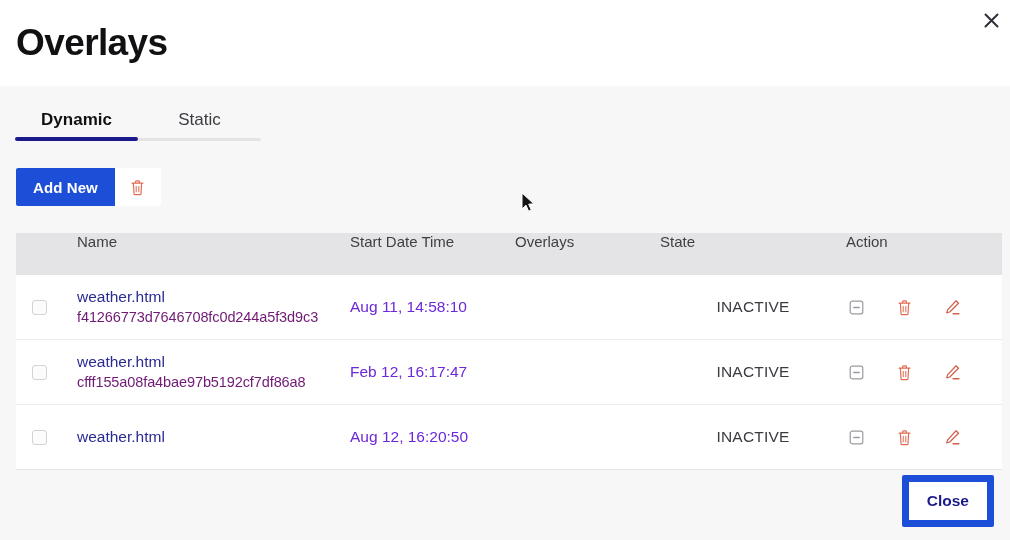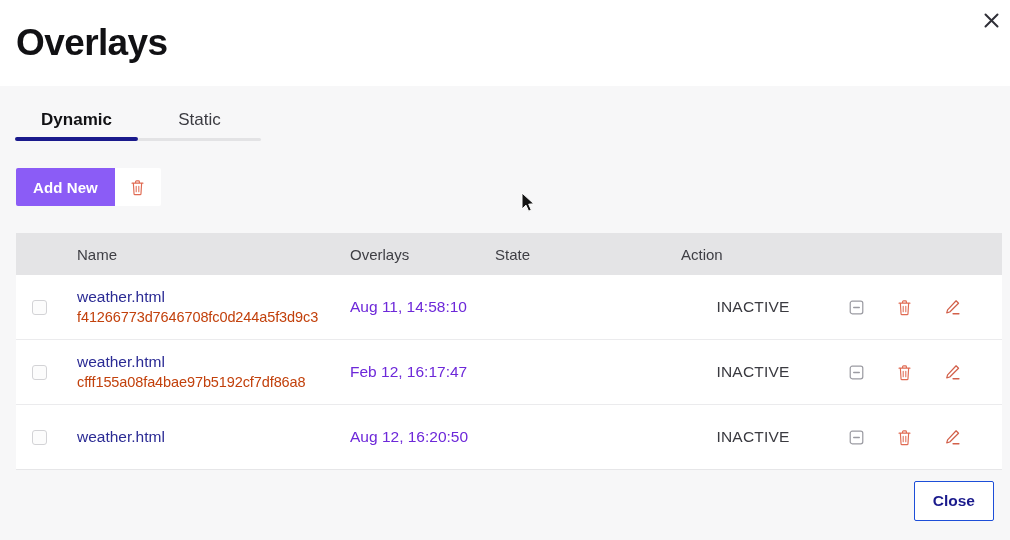--- a/index.html
+++ b/index.html
@@ -107,21 +107,21 @@
   }
 
   
   .toolbar {
     display: flex;
     align-items: stretch;
     margin-top: 27px;
     height: 38px;
   }
   .btn-add {
-    background: #8b5cf6;
+    background: #1d4ed8;
     color: #ffffff;
     border: none;
     font-family: inherit;
     font-size: 15px;
     font-weight: 700;
     padding: 0 17px;
     cursor: pointer;
     border-radius: 2px 0 0 2px;
     letter-spacing: 0.1px;
   }
@@ -138,21 +138,21 @@
 
   
   .table {
     margin-top: 27px;
     background: #ffffff;
     width: 986px;
     border-radius: 2px;
   }
   .t-head {
     display: flex;
-    align-items: center;
+    align-items: flex-start;
     background: #e4e4e6;
     height: 42px;
     font-size: 15px;
     color: #3e3e44;
   }
   .t-row {
     display: flex;
     align-items: center;
     height: 65px;
     border-bottom: 1px solid #ebebed;
@@ -184,21 +184,21 @@
     display: block;
     font-size: 15.5px;
     color: #2b2b94;
     text-decoration: none;
     cursor: pointer;
     line-height: 1.25;
   }
   .name-hash {
     display: block;
     font-size: 14.5px;
-    color: #c2410c;
+    color: #701a75;
     margin-top: 3px;
     letter-spacing: -0.1px;
     line-height: 1.2;
     white-space: nowrap;
   }
   .cell-text {
     font-size: 15.5px;
     color: #6d28d9;
   }
   .state-text {
@@ -230,21 +230,21 @@
     flex: 0 0 auto;
     height: 62px;
     display: flex;
     align-items: center;
     justify-content: flex-end;
     padding-right: 16px;
     background: #f7f7f8;
   }
   .btn-close {
     background: #ffffff;
-    border: 1px solid #1d4ed8;
+    border: 7px solid #1d4ed8;
     color: #1a1a8c;
     font-family: inherit;
     font-size: 15.5px;
     font-weight: 700;
     padding: 10px 18px;
     border-radius: 2px;
     cursor: pointer;
   }
 
   
@@ -293,20 +293,21 @@
           <path d="M6.6 7.6 V13.4 M9.4 7.6 V13.4" fill="none" stroke="#e06a52" stroke-width="1.1" stroke-linecap="round"></path>
         </svg>
       </button>
     </div>
 
     <div class="table">
 
       <div class="t-head">
         <div class="c-check"></div>
         <div class="c-name">Name</div>
+        <div class="c-date">Start Date Time</div>
         <div class="c-dur">Overlays</div>
         <div class="c-state">State</div>
         <div class="c-action">Action</div>
       </div>
 
       <div class="t-row">
         <div class="c-check">
           <span class="chk"></span>
         </div>
         <div class="c-name">

